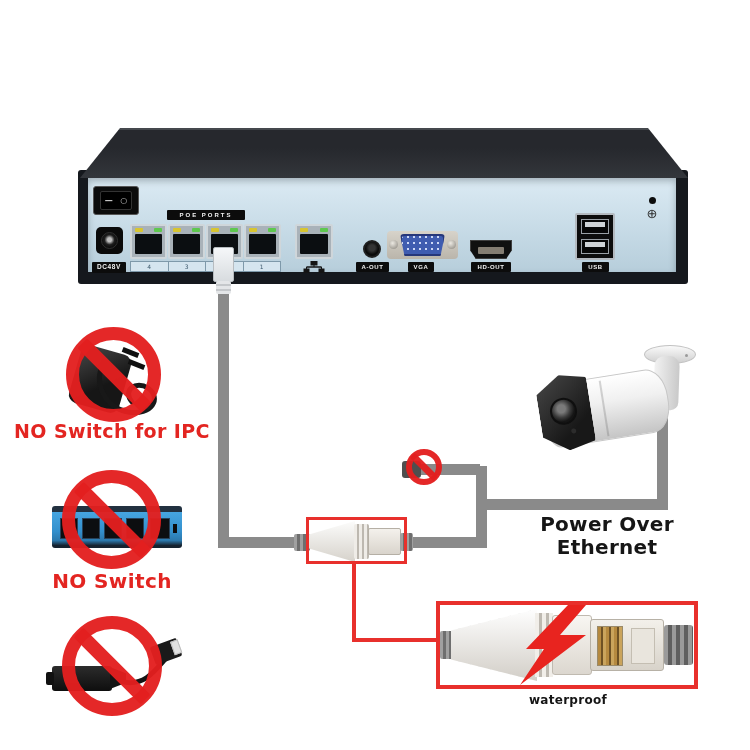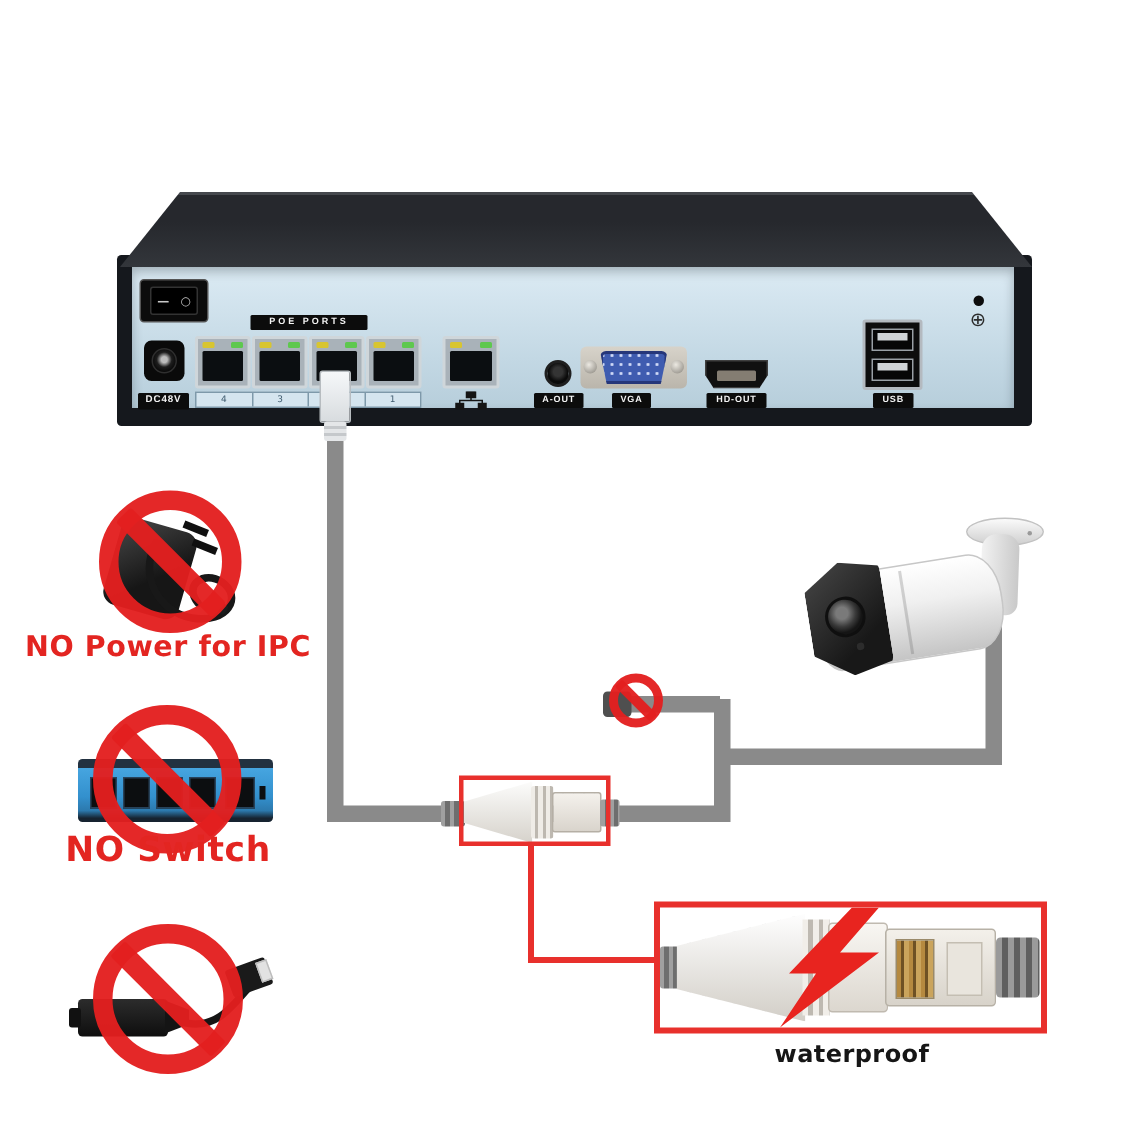--- a/index.html
+++ b/index.html
@@ -177,42 +177,43 @@
   </div>
 
   <div class="a" style="left:74px;top:349px;width:52px;height:60px;transform:rotate(16deg);border-radius:9px;background:linear-gradient(140deg,#4a4a4a,#161616 60%)"></div>
   <div class="a" style="left:122px;top:350px;width:17px;height:5px;background:#101010;transform:rotate(22deg)"></div>
   <div class="a" style="left:128px;top:362px;width:17px;height:5px;background:#101010;transform:rotate(22deg)"></div>
   <svg class="a" viewBox="0 0 75 62" style="left:90px;top:358px;width:75px;height:62px">
     <path d="M14,4 C2,26 16,50 38,54 C62,58 72,40 58,30 C46,22 32,32 42,44" fill="none" stroke="#181818" stroke-width="5" stroke-linecap="round"></path>
   </svg>
   <div class="a" style="left:138px;top:400px;width:14px;height:7px;background:#1d1d1d;border-radius:2px;transform:rotate(35deg)"></div>
   <div class="noring" style="left:66px;top:327px;width:95px;height:95px;border-width:13px;--len:90px;--bw:14px"></div>
-  <div class="red-text" style="left:12px;top:421px;width:200px;font-size:19px">NO Power for IPC</div>
+  <div class="red-text" style="left:12px;top:421px;width:200px;font-size:19px">NO Switch for IPC</div>
 
   <div class="a" style="left:52px;top:506px;width:130px;height:42px;border-radius:3px;
               background:linear-gradient(180deg,#223140 0 6px,#46a5e0 6px,#3390cd 60%,#2c79ad 82%,#162330 94%)">
     <div class="a" style="left:8px;top:12px;width:18px;height:21px;background:#0c0e10;border:1px solid #27425a"></div>
     <div class="a" style="left:30px;top:12px;width:18px;height:21px;background:#0c0e10;border:1px solid #27425a"></div>
     <div class="a" style="left:52px;top:12px;width:18px;height:21px;background:#0c0e10;border:1px solid #27425a"></div>
     <div class="a" style="left:74px;top:12px;width:18px;height:21px;background:#0c0e10;border:1px solid #27425a"></div>
     <div class="a" style="left:98px;top:12px;width:20px;height:21px;background:#0c0e10;border:1px solid #27425a"></div>
     <div class="a" style="left:121px;top:18px;width:4px;height:9px;background:#0c0e10"></div>
   </div>
   <div class="noring" style="left:62px;top:470px;width:99px;height:99px;border-width:13px;--len:94px;--bw:14px"></div>
-  <div class="red-text" style="left:32px;top:554px;width:160px;font-size:23px">NO Switch</div>
+  <div class="red-text" style="left:32px;top:570px;width:160px;font-size:20px">NO Switch</div>
 
   <div class="a" style="left:52px;top:666px;width:60px;height:25px;border-radius:3px;background:linear-gradient(180deg,#2c2c2c,#0e0e0e)"></div>
   <div class="a" style="left:46px;top:672px;width:8px;height:13px;background:#111;border-radius:2px"></div>
   <div class="a" style="left:110px;top:667px;width:16px;height:22px;background:#141414;clip-path:polygon(0 0,100% 28%,100% 72%,0 100%)"></div>
   <svg class="a" viewBox="0 0 60 46" style="left:120px;top:642px;width:60px;height:46px">
     <path d="M4,40 C24,44 34,30 46,16" fill="none" stroke="#151515" stroke-width="5" stroke-linecap="round"></path>
   </svg>
   <div class="a" style="left:152px;top:642px;width:28px;height:19px;background:#1a1a1a;border-radius:2px;transform:rotate(-20deg)">
     <div class="a" style="right:-1px;top:2px;width:8px;height:14px;background:#e2e2e2;border:1px solid #bdbdbd"></div>
   </div>
   <div class="noring" style="left:62px;top:616px;width:100px;height:100px;border-width:13px;--len:95px;--bw:14px"></div>
 
   <div class="noring" style="left:406px;top:449px;width:36px;height:36px;border-width:6px;--len:33px;--bw:7px"></div>
 
-  <div class="blk-text" style="left:448px;top:694px;width:240px;font-size:16px">waterproof</div>
+  <div class="blk-text" style="left:494px;top:513px;width:226px;font-size:20px">Power Over Ethernet</div>
+  <div class="blk-text" style="left:448px;top:694px;width:240px;font-size:12px">waterproof</div>
 
 </div>
 
 </body></html>

